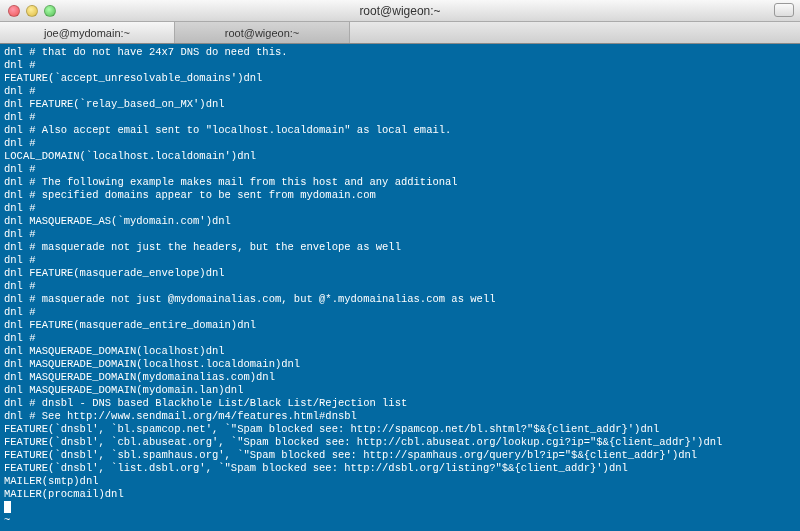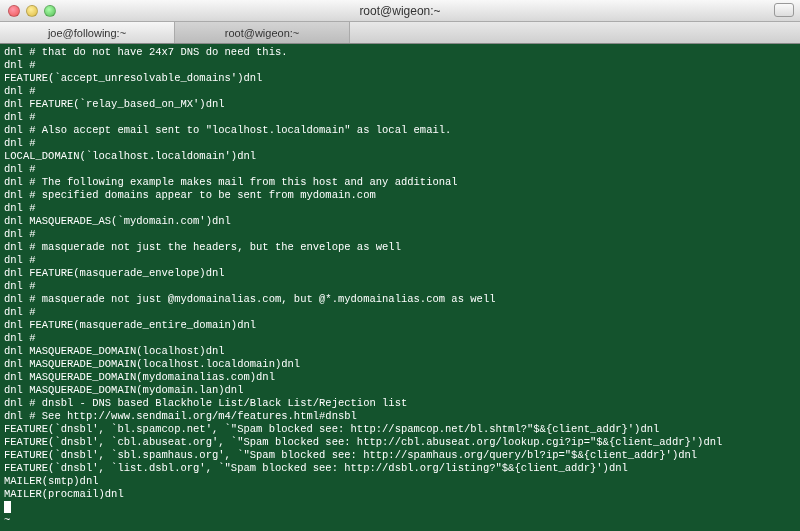--- a/index.html
+++ b/index.html
@@ -68,21 +68,21 @@
       cursor: pointer;
       position: relative;
     }
     .tab.active {
       background: linear-gradient(to bottom, #d4d4d4, #bcbcbc);
       font-weight: 500;
     }
     .terminal {
       width: 100%;
       height: calc(531px - 22px - 22px);
-      background: #14532d;
+      background: #0369a1;
       color: #fff;
       font-family: Monaco, "Courier New", monospace;
       font-size: 10.5px;
       line-height: 13px;
       padding: 2px 4px;
       white-space: pre;
       overflow: hidden;
     }
     .cursor {
       display: inline-block;
@@ -100,21 +100,21 @@
     <div class="traffic-light tl-close"></div>
     <div class="traffic-light tl-min"></div>
     <div class="traffic-light tl-zoom"></div>
   </div>
   <div class="window-title">root@wigeon:~</div>
   <div class="titlebar-right"></div>
 </div>
 
 <div class="tabbar">
   <div class="tab">
-    <span>joe@following:~</span>
+    <span>joe@mydomain:~</span>
   </div>
   <div class="tab active">
     <span>root@wigeon:~</span>
   </div>
 </div>
 
 <div class="terminal"><span id="term-lines">dnl # that do not have 24x7 DNS do need this.
 dnl #
 FEATURE(`accept_unresolvable_domains')dnl
 dnl #

